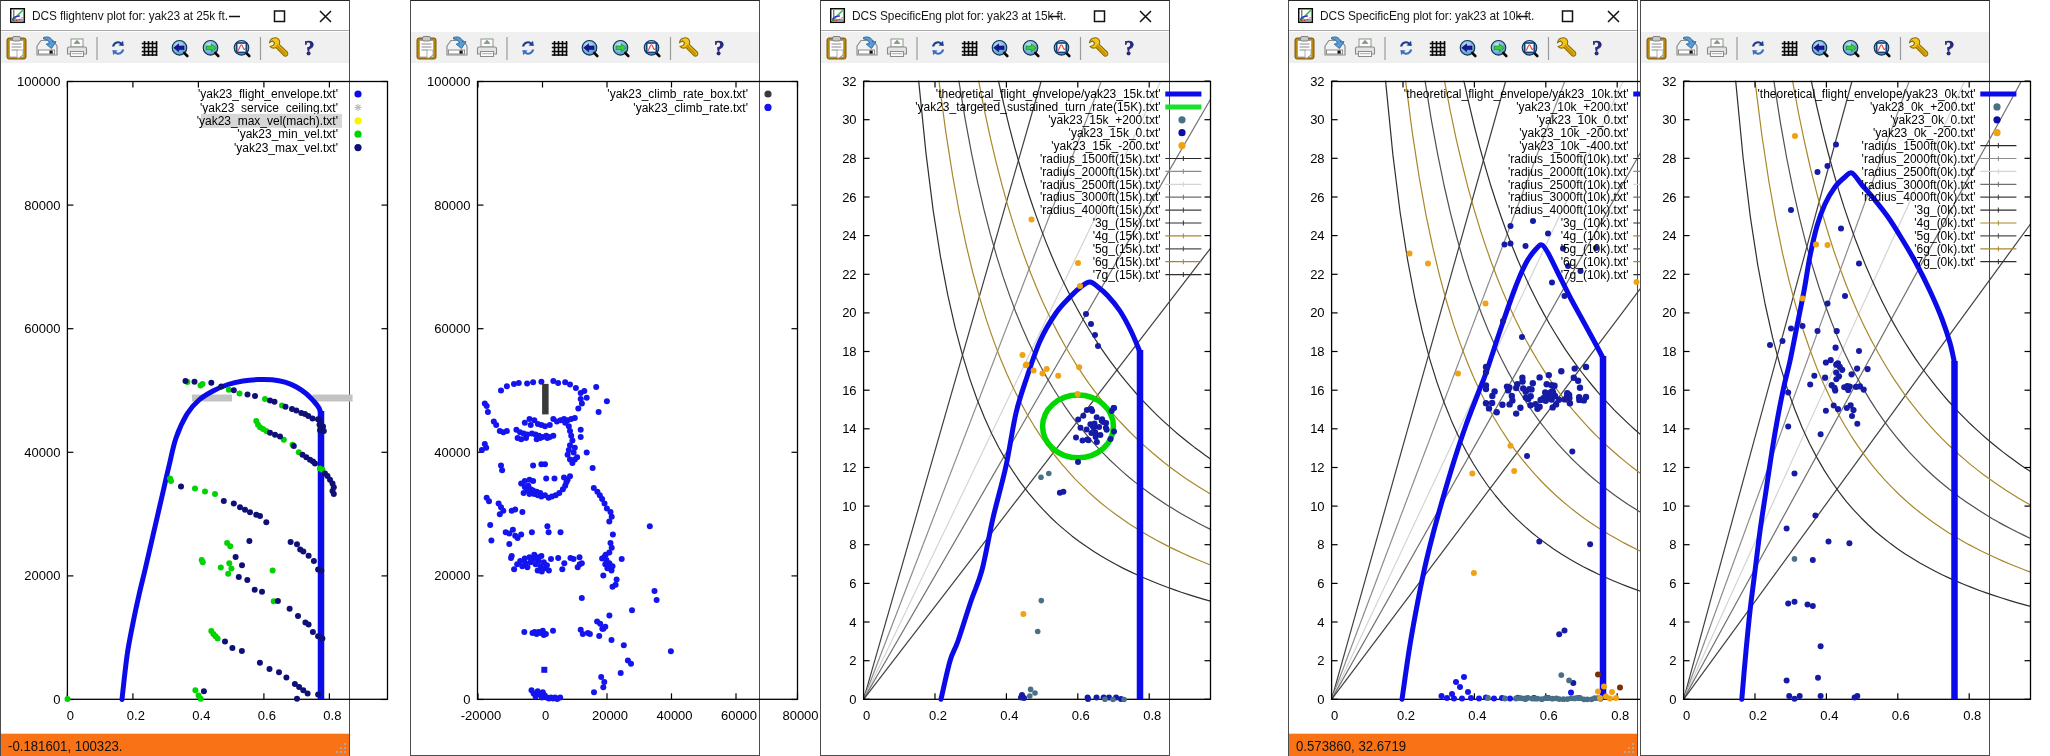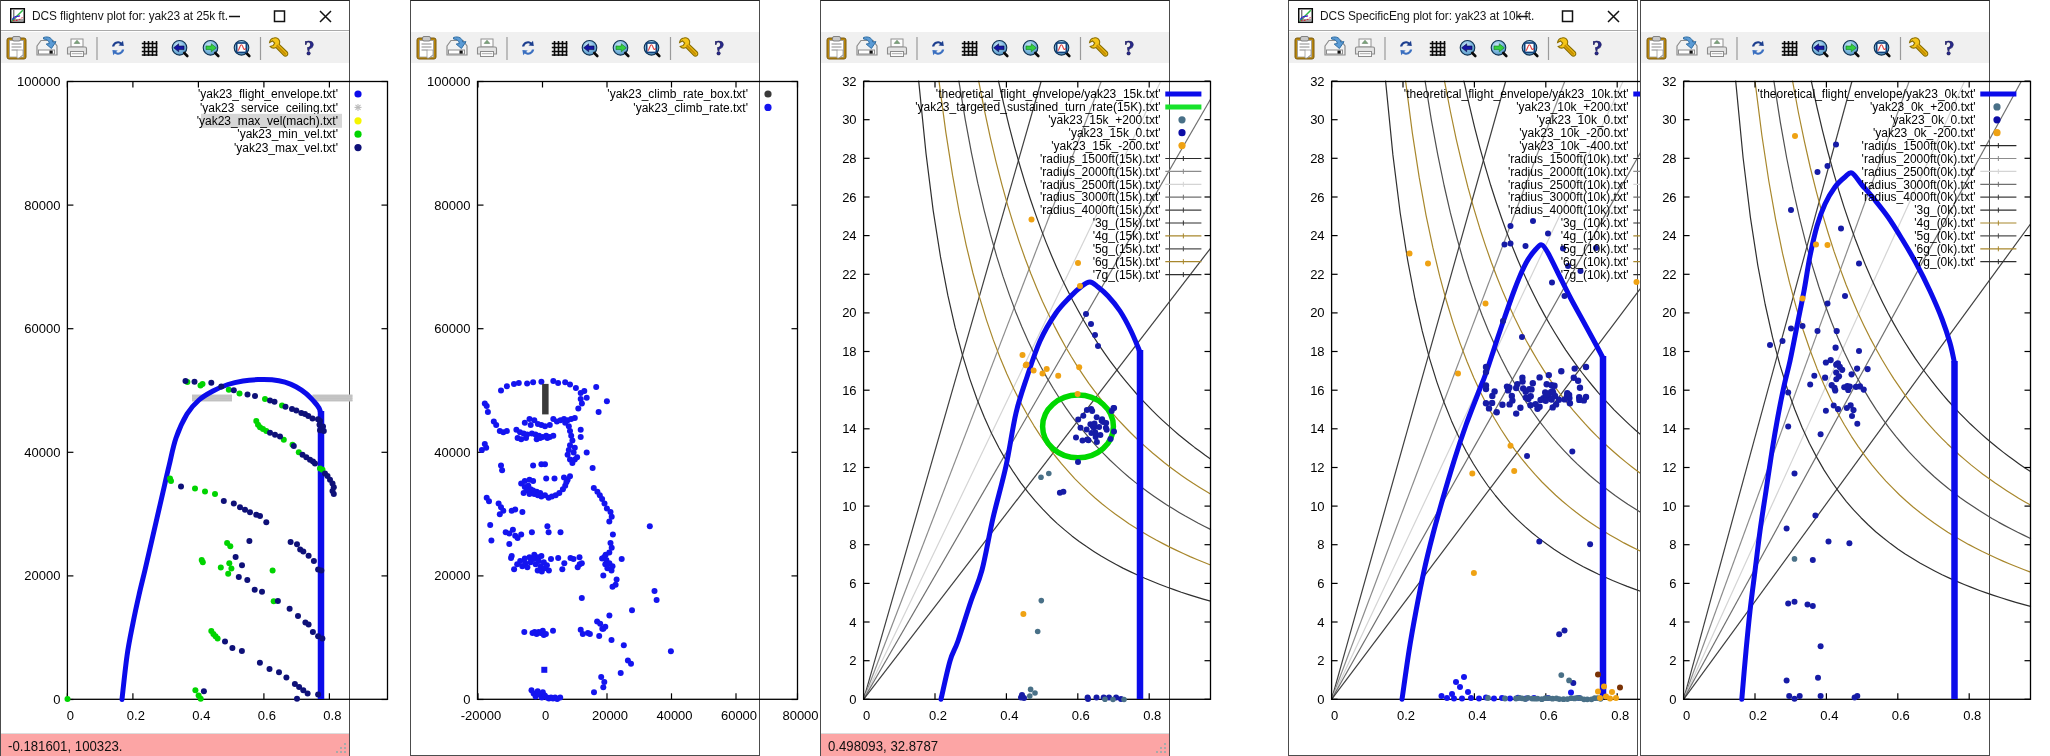--- a/index.html
+++ b/index.html
@@ -4,21 +4,21 @@
 html,body{width:2050px;height:756px;background:#fff;font-family:"Liberation Sans",sans-serif;overflow:hidden}
 .win{position:absolute;top:0;width:350px;height:756px;background:#fff;border:1px solid #4c4c4c;border-top:1px solid #262626}
 .titlebar{position:absolute;left:0;top:0;width:100%;height:30px;background:#fff;border-bottom:1px solid #aaa}
 .ticon{position:absolute;left:9px;top:7px}
 .ttext{position:absolute;left:31px;top:7px;font-size:13.5px;color:#161616;white-space:nowrap;transform:scaleX(0.88);transform-origin:0 50%;letter-spacing:-0.1px}
 .btns{position:absolute;right:0;top:0}
 .toolbar{position:absolute;left:0;top:31px;width:100%;height:31px;background:#f0f0f0}
 .tbar{position:absolute;left:0;top:0}
 .canvas{position:absolute;left:0;top:0;width:100%;height:100%;pointer-events:none}
 .canvas svg{position:absolute;left:-1px;top:0}
-.status{position:absolute;left:0;top:732px;width:100%;height:23px;background:#fca5a5;border-top:1px solid #dcdcdc}
+.status{position:absolute;left:0;top:732px;width:100%;height:23px;background:#f97316;border-top:1px solid #dcdcdc}
 .status span{position:absolute;left:7px;top:2.5px;font-size:15px;color:#111;white-space:nowrap;transform:scaleX(0.88);transform-origin:0 50%}
 .grip{position:absolute;right:1px;bottom:1px}
 .al{font-size:13px;fill:#000;font-family:"Liberation Sans",sans-serif}
 .ll{font-size:12px;fill:#000;font-family:"Liberation Sans",sans-serif}
 </style></head><body>
 <svg width="0" height="0" style="position:absolute">
 <defs>
 <radialGradient id="ballg" cx="40%" cy="35%" r="75%">
  <stop offset="0%" stop-color="#cfe7f7"></stop>
         <stop offset="55%" stop-color="#7db8e0"></stop>
@@ -621,20 +621,31 @@
         <rect x="542.1" y="382.9" width="6.5" height="30.5" fill="#3a3a3a"></rect>
         <rect x="541.3" y="665.8" width="6" height="6" fill="#1414ef"></rect>
         <text x="748" y="97.2" text-anchor="end" class="ll">'yak23_climb_rate_box.txt'</text>
         <circle cx="768" cy="93" r="3.6" fill="#3a3a3a"></circle>
         <text x="748" y="110.6" text-anchor="end" class="ll">'yak23_climb_rate.txt'</text>
         <circle cx="768" cy="106.4" r="3.6" fill="#1414ef"></circle>
       </svg>
     </div>
   </div>
 <div class="win" style="left:820px">
+    <div class="titlebar">
+      <svg width="16" height="16" class="ticon">
+        <use href="#i-gnuplot"></use>
+      </svg>
+      <span class="ttext">DCS SpecificEng plot for: yak23 at 15k ft.</span>
+      <svg class="btns" width="125" height="30" viewBox="0 0 125 30">
+        <line x1="5" y1="15.5" x2="16" y2="15.5" stroke="#111" stroke-width="1.5"></line>
+        <rect x="50.5" y="10" width="10" height="10.5" fill="none" stroke="#111" stroke-width="1.5"></rect>
+        <path d="M96 10 l11 11 M107 10 l-11 11" stroke="#111" stroke-width="1.5"></path>
+      </svg>
+    </div>
     <div class="toolbar">
       <svg class="tbar" width="410" height="33" viewBox="0 0 410 33">
         <use href="#i-clip" x="6" y="4"></use>
         <use href="#i-save" x="35" y="5"></use>
         <use href="#i-print" x="66" y="6"></use>
         <line x1="96" y1="5" x2="96" y2="28" stroke="#9a9a9a" stroke-width="1.2"></line>
         <use href="#i-refresh" x="110.5" y="9"></use>
         <use href="#i-grid" x="141.5" y="9"></use>
         <use href="#i-zprev" x="170.5" y="8"></use>
         <use href="#i-znext" x="201.5" y="8"></use>
@@ -835,33 +846,20 @@
         <line x1="1183.35" y1="232.40000000000006" x2="1183.35" y2="237.40000000000006" stroke="#a8872c" stroke-width="1"></line>
         <text x="1160.6" y="252.0" text-anchor="end" class="ll">'5g_(15k).txt'</text>
         <line x1="1165.3" y1="247.80000000000007" x2="1201.4" y2="247.80000000000007" stroke="#4f4f4f" stroke-width="1.2"></line>
         <line x1="1183.35" y1="245.30000000000007" x2="1183.35" y2="250.30000000000007" stroke="#4f4f4f" stroke-width="1"></line>
         <text x="1160.6" y="264.9" text-anchor="end" class="ll">'6g_(15k).txt'</text>
         <line x1="1165.3" y1="260.70000000000005" x2="1201.4" y2="260.70000000000005" stroke="#a8872c" stroke-width="1.2"></line>
         <line x1="1183.35" y1="258.20000000000005" x2="1183.35" y2="263.20000000000005" stroke="#a8872c" stroke-width="1"></line>
         <text x="1160.6" y="277.8" text-anchor="end" class="ll">'7g_(15k).txt'</text>
         <line x1="1165.3" y1="273.6" x2="1201.4" y2="273.6" stroke="#2f2f2f" stroke-width="1.2"></line>
         <line x1="1183.35" y1="271.1" x2="1183.35" y2="276.1" stroke="#2f2f2f" stroke-width="1"></line>
-      </svg>
-    </div>
-    <div class="status">
-      <span>0.498093,  32.8787</span>
-      <svg class="grip" width="13" height="13">
-        <g fill="#a9a9a9">
-          <rect x="9" y="9" width="2" height="2"></rect>
-          <rect x="9" y="5" width="2" height="2"></rect>
-          <rect x="9" y="1" width="2" height="2"></rect>
-          <rect x="5" y="9" width="2" height="2"></rect>
-          <rect x="5" y="5" width="2" height="2"></rect>
-          <rect x="1" y="9" width="2" height="2"></rect>
-        </g>
       </svg>
     </div>
   </div>
 <div class="win" style="left:1288px">
     <div class="titlebar">
       <svg width="16" height="16" class="ticon">
         <use href="#i-gnuplot"></use>
       </svg>
       <span class="ttext">DCS SpecificEng plot for: yak23 at 10k ft.</span>
       <svg class="btns" width="125" height="30" viewBox="0 0 125 30">
@@ -1164,20 +1162,33 @@
         <line x1="1575.3" y1="247.80000000000007" x2="1611.4" y2="247.80000000000007" stroke="#4f4f4f" stroke-width="1.2"></line>
         <line x1="1593.35" y1="245.30000000000007" x2="1593.35" y2="250.30000000000007" stroke="#4f4f4f" stroke-width="1"></line>
         <text x="1570.6" y="264.9" text-anchor="end" class="ll">'6g_(10k).txt'</text>
         <line x1="1575.3" y1="260.70000000000005" x2="1611.4" y2="260.70000000000005" stroke="#a8872c" stroke-width="1.2"></line>
         <line x1="1593.35" y1="258.20000000000005" x2="1593.35" y2="263.20000000000005" stroke="#a8872c" stroke-width="1"></line>
         <text x="1570.6" y="277.8" text-anchor="end" class="ll">'7g_(10k).txt'</text>
         <line x1="1575.3" y1="273.6" x2="1611.4" y2="273.6" stroke="#2f2f2f" stroke-width="1.2"></line>
         <line x1="1593.35" y1="271.1" x2="1593.35" y2="276.1" stroke="#2f2f2f" stroke-width="1"></line>
       </svg>
     </div>
+    <div class="status">
+      <span>0.573860,  32.6719</span>
+      <svg class="grip" width="13" height="13">
+        <g fill="#a9a9a9">
+          <rect x="9" y="9" width="2" height="2"></rect>
+          <rect x="9" y="5" width="2" height="2"></rect>
+          <rect x="9" y="1" width="2" height="2"></rect>
+          <rect x="5" y="9" width="2" height="2"></rect>
+          <rect x="5" y="5" width="2" height="2"></rect>
+          <rect x="1" y="9" width="2" height="2"></rect>
+        </g>
+      </svg>
+    </div>
   </div>
 <div class="win" style="left:1640px">
     <div class="toolbar">
       <svg class="tbar" width="410" height="33" viewBox="0 0 410 33">
         <use href="#i-clip" x="6" y="4"></use>
         <use href="#i-save" x="35" y="5"></use>
         <use href="#i-print" x="66" y="6"></use>
         <line x1="96" y1="5" x2="96" y2="28" stroke="#9a9a9a" stroke-width="1.2"></line>
         <use href="#i-refresh" x="110.5" y="9"></use>
         <use href="#i-grid" x="141.5" y="9"></use>

